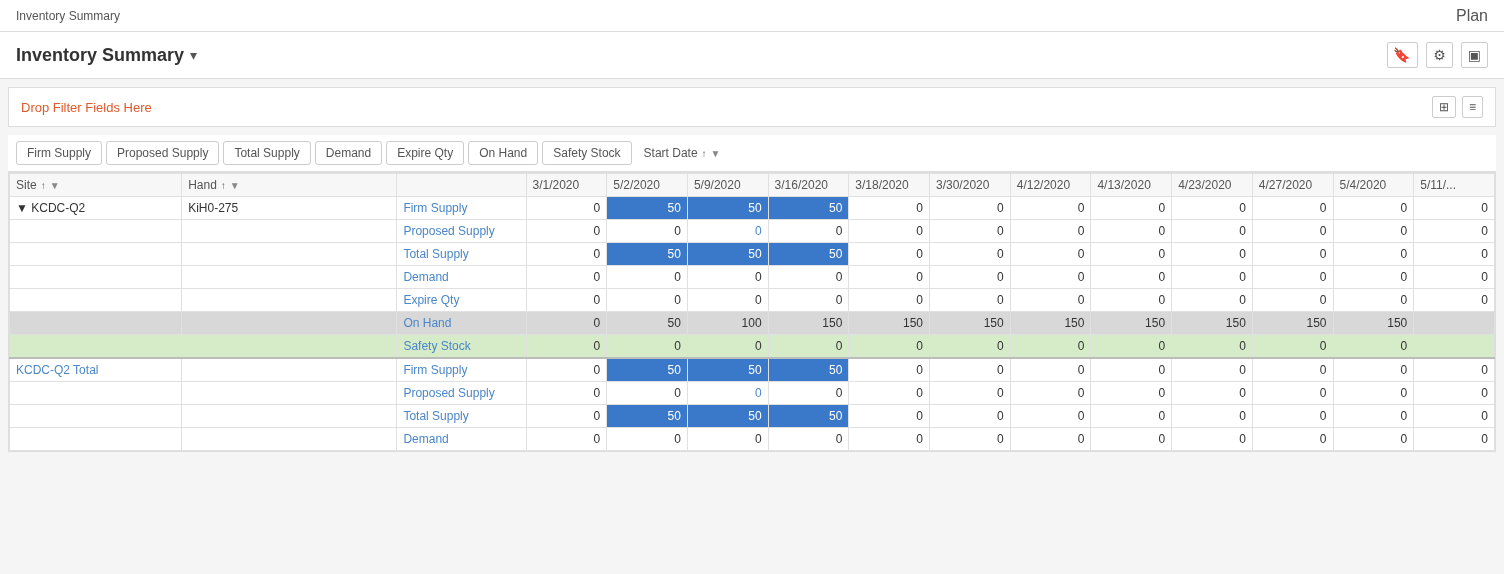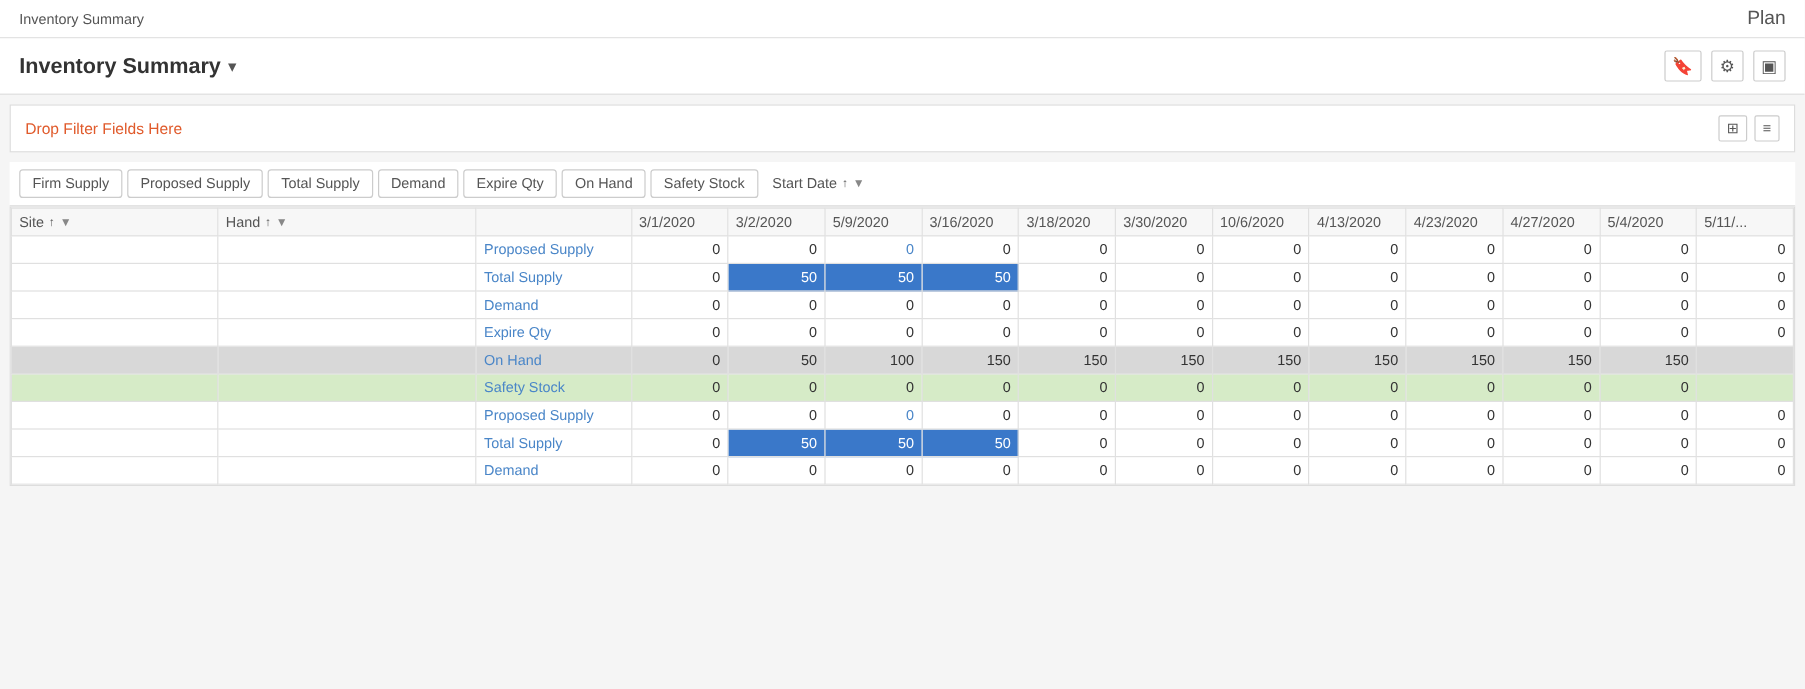--- a/index.html
+++ b/index.html
@@ -223,35 +223,54 @@
         </th>
         <th class="col-item">
           <div class="header-sort">
             <span>Hand</span>
             <span class="sort-icon">↑</span>
             <span class="filter-funnel">▼</span>
           </div>
         </th>
         <th class="col-row-type"></th>
         <th class="col-date">3/1/2020</th>
-        <th class="col-date">3/2/2020</th>
+        <th class="col-date">5/2/2020</th>
         <th class="col-date">5/9/2020</th>
         <th class="col-date">3/16/2020</th>
         <th class="col-date">3/18/2020</th>
         <th class="col-date">3/30/2020</th>
-        <th class="col-date">10/6/2020</th>
+        <th class="col-date">4/12/2020</th>
         <th class="col-date">4/13/2020</th>
         <th class="col-date">4/23/2020</th>
         <th class="col-date">4/27/2020</th>
         <th class="col-date">5/4/2020</th>
         <th class="col-date">5/11/...</th>
       </tr>
     </thead>
     <tbody id="table-body">
 
+      <tr>
+        <td class="site-cell">
+          <span>▼</span> KCDC-Q2
+        </td>
+        <td class="item-cell">KiH0-275</td>
+        <td class="label-cell">Firm Supply</td>
+        <td>0</td>
+        <td class="cell-blue">50</td>
+        <td class="cell-blue">50</td>
+        <td class="cell-blue">50</td>
+        <td>0</td>
+        <td>0</td>
+        <td>0</td>
+        <td>0</td>
+        <td>0</td>
+        <td>0</td>
+        <td>0</td>
+        <td>0</td>
+      </tr>
 
       <tr>
         <td class="site-cell"></td>
         <td class="item-cell"></td>
         <td class="label-cell">Proposed Supply</td>
         <td>0</td>
         <td>0</td>
         <td style="color:#4a86c8;">0</td>
         <td>0</td>
         <td>0</td>
@@ -347,20 +366,37 @@
         <td>0</td>
         <td>0</td>
         <td>0</td>
         <td>0</td>
         <td>0</td>
         <td>0</td>
         <td>0</td>
         <td></td>
       </tr>
 
+      <tr style="border-top:2px solid #bbb;">
+        <td class="total-site-label" colspan="1" style="text-align:left;color:#4a86c8;">KCDC-Q2 Total</td>
+        <td style="text-align:left;"></td>
+        <td class="label-cell">Firm Supply</td>
+        <td>0</td>
+        <td class="cell-blue">50</td>
+        <td class="cell-blue">50</td>
+        <td class="cell-blue">50</td>
+        <td>0</td>
+        <td>0</td>
+        <td>0</td>
+        <td>0</td>
+        <td>0</td>
+        <td>0</td>
+        <td>0</td>
+        <td>0</td>
+      </tr>
 
       <tr>
         <td style="text-align:left;"></td>
         <td style="text-align:left;"></td>
         <td class="label-cell">Proposed Supply</td>
         <td>0</td>
         <td>0</td>
         <td style="color:#4a86c8;">0</td>
         <td>0</td>
         <td>0</td>

